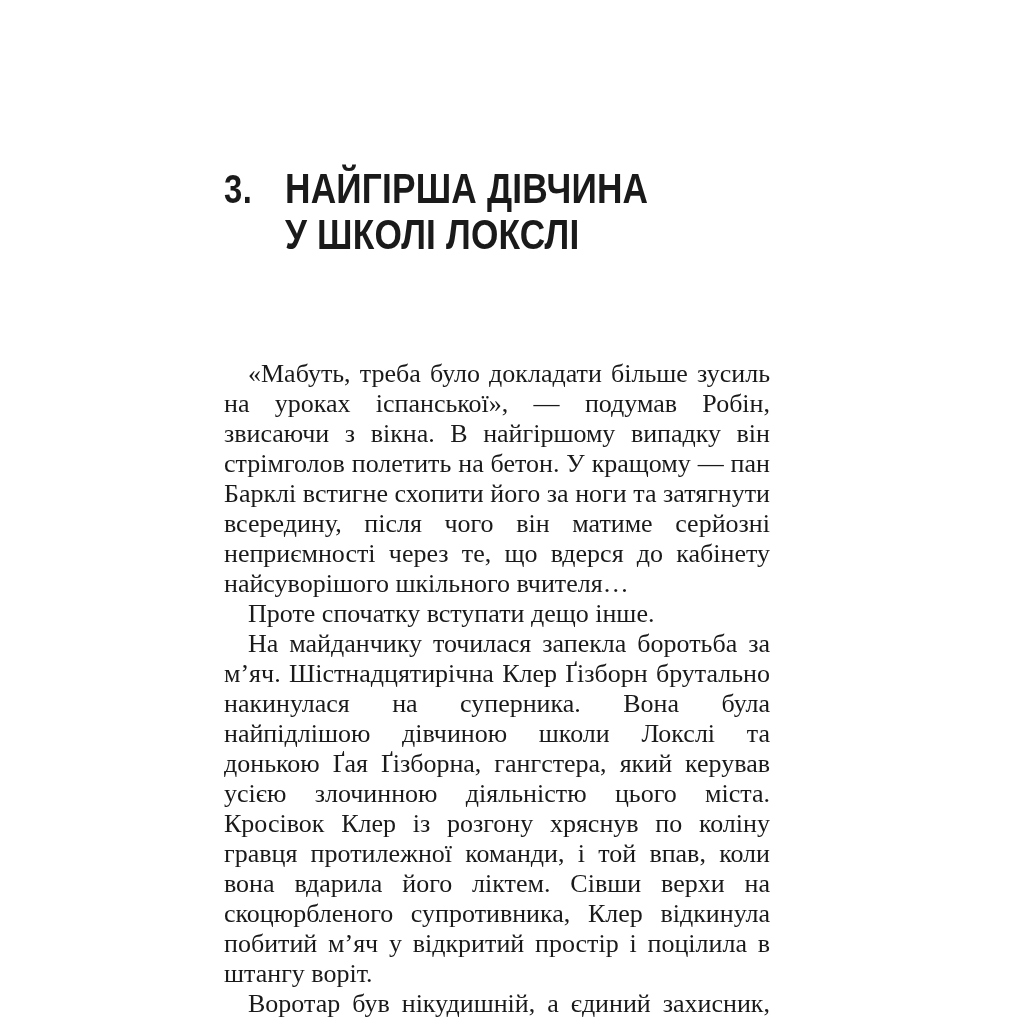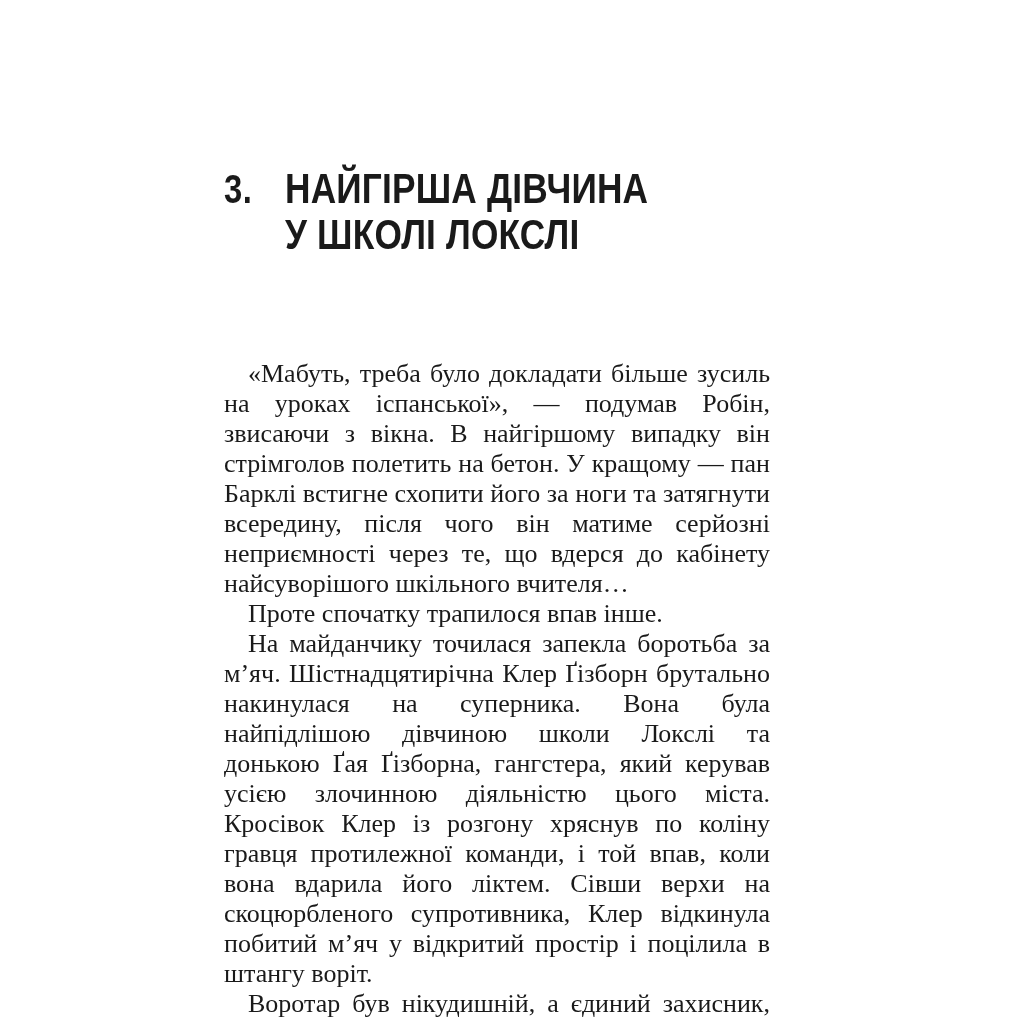--- a/index.html
+++ b/index.html
@@ -103,18 +103,18 @@
   <div class="chapter-heading">
     <div class="chapter-number">3.</div>
     <div class="chapter-title">
       <span class="title-line">НАЙГІРША ДІВЧИНА</span>
       <span class="title-line">У ШКОЛІ ЛОКСЛІ</span>
     </div>
   </div>
 
   <div class="body-text">
     <p class="indented">«Мабуть, треба було докладати більше зусиль на уроках іспанської», — подумав Робін, звисаючи з вікна. В найгіршому випадку він стрімголов полетить на бетон. У кращому — пан Барклі встигне схопити його за ноги та затягнути всередину, після чого він матиме серйозні неприємності через те, що вдерся до кабінету найсуворішого шкільного вчителя…</p>
-    <p class="indented">Проте спочатку трапилося впав інше.</p>
+    <p class="indented">Проте спочатку вступати дещо інше.</p>
     <p class="indented">На майданчику точилася запекла боротьба за м’яч. Шістнадцятирічна Клер Ґізборн брутально накинулася на суперника. Вона була найпідлішою дівчиною школи Локслі та донькою Ґая Ґізборна, гангстера, який керував усією злочинною діяльністю цього міста. Кросівок Клер із розгону хряснув по коліну гравця протилежної команди, і той впав, коли вона вдарила його ліктем. Сівши верхи на скоцюрбленого супротивника, Клер відкинула побитий м’яч у відкритий простір і поцілила в штангу воріт.</p>
     <p class="indented">Воротар був нікудишній, а єдиний захисник, котрий стояв між Клер і воротами, не мав жодного бажання вступати з нею в боротьбу після того, як побачив, що через зробила з його товаришем по команді. Готуючись до удару в лівий верхній кут, Клер Ґізборн помітила маленького семикласника, який</p>
   </div>
 
 </div>
 
 </body></html>

